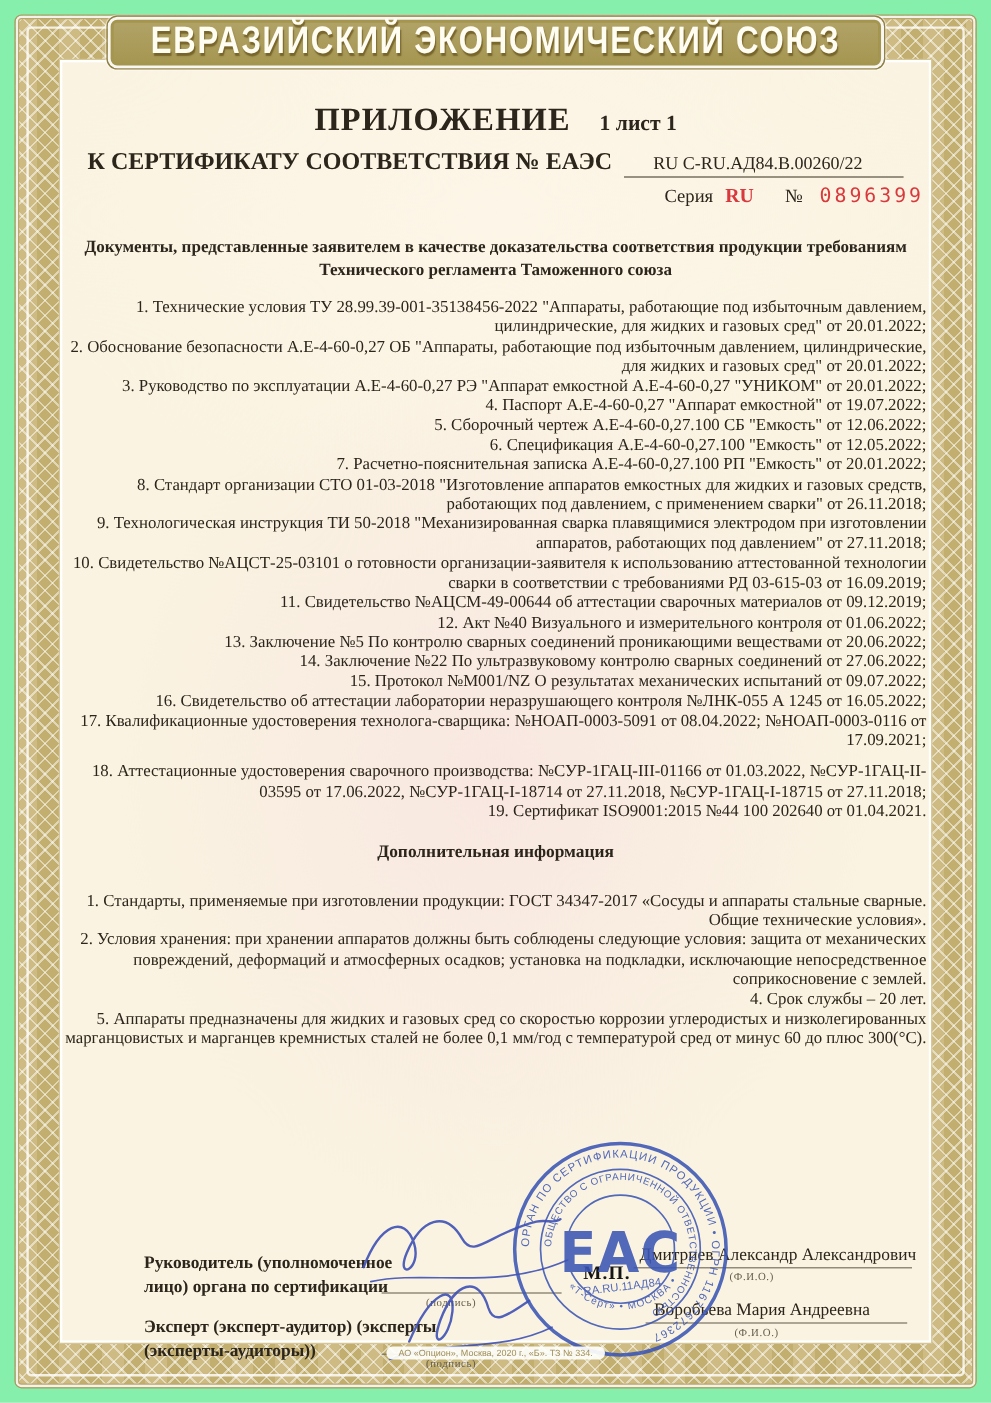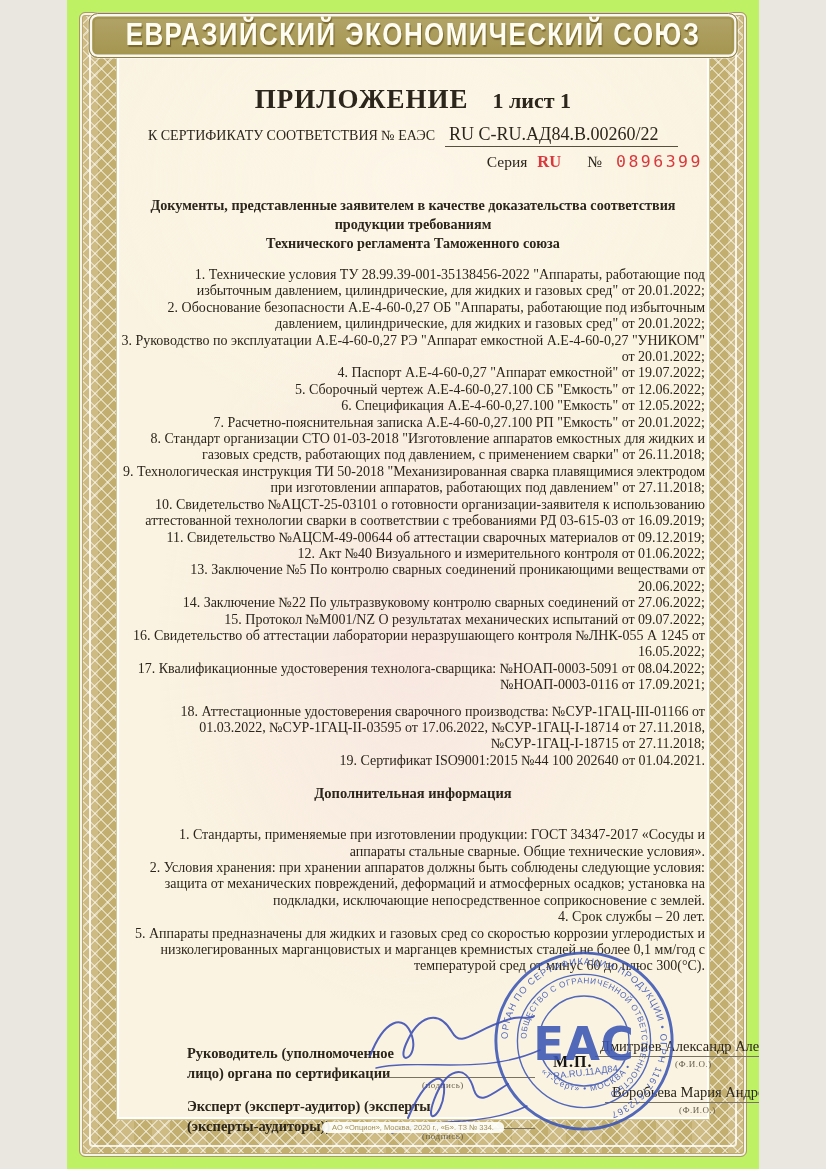--- a/index.html
+++ b/index.html
@@ -3,22 +3,22 @@
 <meta charset="utf-8">
 <style>
   :root{
     --accent_red:#d9383c;
     --stamp_blue:#3b55b4;
     --border_gold:#c6b379;
     --ink:#2b251b;
   }
   html,body{margin:0;padding:0;background:#e9e7e0;}
   .page{
-    position:relative;width:692px;height:1169px;margin:0 auto;
-    background:#bef264;overflow:hidden;
+    position:relative;width:826px;height:1169px;margin:0 auto;
+    background:#86efac;overflow:hidden;
     font-family:"Liberation Serif",serif;color:var(--ink);
   }
   
   .frame{
     position:absolute;inset:12px;border-radius:6px;
     background:
       repeating-linear-gradient(45deg, rgba(255,255,255,.50) 0 1.5px, rgba(255,255,255,0) 1.5px 9px),
       repeating-linear-gradient(-45deg, rgba(255,255,255,.50) 0 1.5px, rgba(255,255,255,0) 1.5px 9px),
       repeating-linear-gradient(90deg, #cdbb83 0 18px, #c2af6f 18px 36px);
     border:1px solid #ab9a5f;
@@ -48,26 +48,26 @@
   }
   .banner-text{
     display:inline-block;transform:scale(.96,1.18);transform-origin:center;
     font-family:"Liberation Sans",sans-serif;font-weight:700;font-size:27px;
     letter-spacing:1.5px;color:#fffdf2;text-shadow:1px 2px 1px rgba(110,92,35,.85);
   }
   
   .content{position:absolute;left:54px;right:54px;top:50px;bottom:50px;}
   .title-line{margin-top:34px;text-align:center;font-weight:700;}
   .title-main{font-size:27px;letter-spacing:1px;}
-  .title-sheet{font-size:22px;margin-left:24px;margin-top:40px;}
+  .title-sheet{font-size:18px;margin-left:24px;margin-top:40px;}
   .cert-line{margin-top:9px;text-align:center;white-space:nowrap;}
-  .cert-label{font-weight:400;font-size:14px;margin-top:20px;}
+  .cert-label{font-weight:700;font-size:20px;margin-top:20px;}
   .cert-number{
-    display:inline-block;font-size:18px;margin-left:10px;padding:0 14px 1px 4px;
-    border-bottom:1px solid #57503f;min-width:215px;text-align:left;
+    display:inline-block;font-size:15px;margin-left:10px;padding:0 14px 1px 4px;
+    border-bottom:1px solid #57503f;min-width:215px;text-align:center;
   }
   .seria-line{margin-top:5px;text-align:right;padding-right:2px;font-size:15.5px;}
   .seria-ru{color:var(--accent_red);font-weight:700;font-size:16.5px;margin:0 26px 0 10px;}
   .seria-no{margin-right:14px;}
   .seria-number{
     font-family:"DejaVu Sans Mono",monospace;font-size:16.5px;color:var(--accent_red);
     letter-spacing:2.5px;
   }
   .intro{margin-top:24px;text-align:center;font-weight:700;font-size:14.2px;line-height:19px;}
   .doc-list{margin-top:14px;}

